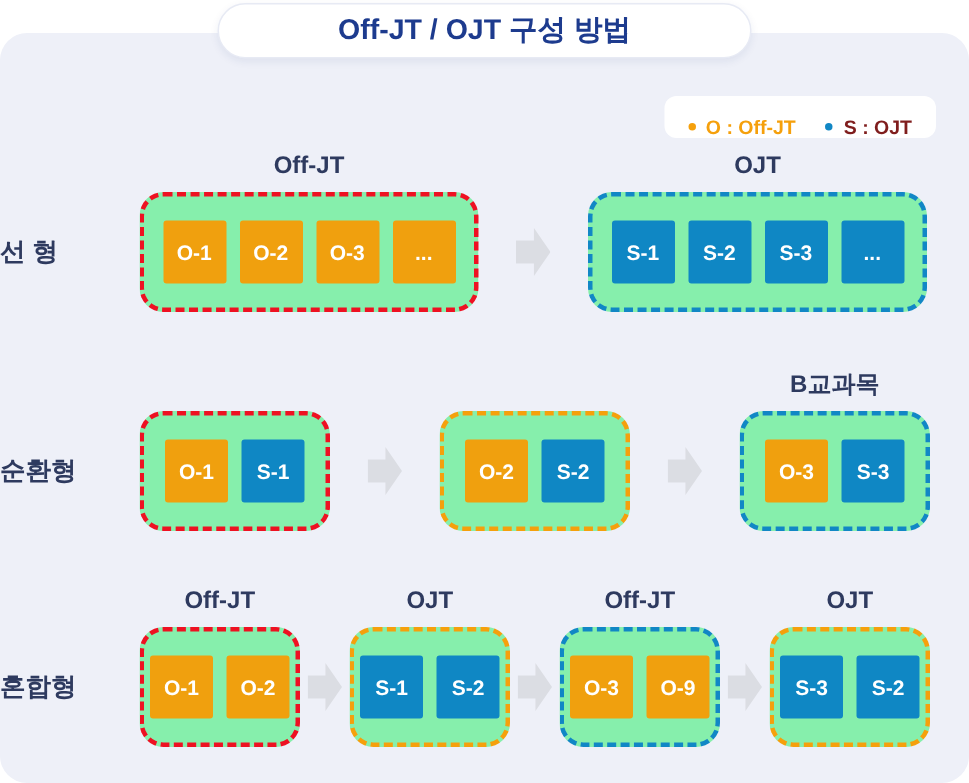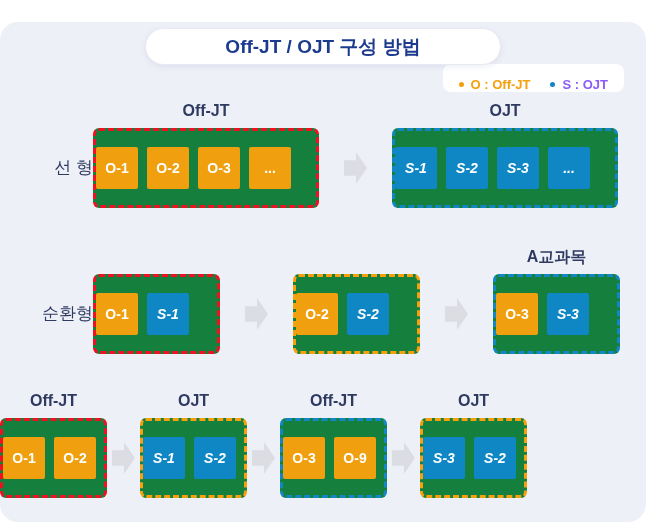--- a/index.html
+++ b/index.html
@@ -17,71 +17,70 @@
   }
 
   
   .title-pill {
     position: absolute; left: 50%; top: 2px; transform: translateX(-50%);
     width: 356px; height: 37px; line-height: 36px;
     background: #ffffff; border: 1px solid #E7EAF4; border-radius: 19px;
     box-shadow: 0 2px 6px rgba(30,50,120,.08);
     text-align: center; font-weight: bold; font-size: 19px; color: #1D3B8E;
     z-index: 3;
-    margin-top: 26px;
   }
 
   
   .legend {
     position: absolute; top: 64px; right: 22px; height: 28px;
     background: #ffffff; border-radius: 8px;
     display: flex; align-items: center; gap: 20px; padding: 0 16px;
     z-index: 2;
   }
   .legend-item { display: flex; align-items: center; gap: 7px; font-size: 13px; font-weight: bold; margin-top: 12px; }
   .legend-dot { width: 5px; height: 5px; border-radius: 50%; }
   .legend-item.v-offjt .legend-dot { background: #F5A00C; }
   .legend-item.v-ojt   .legend-dot { background: #1187C5; }
   .legend-item.v-offjt .legend-label { color: #F5A00C; }
-  .legend-item.v-ojt   .legend-label { color: #8b5cf6; }
+  .legend-item.v-ojt   .legend-label { color: #7f1d1d; }
 
   
   .row { position: absolute; left: 0; width: 646px; display: flex; align-items: flex-end; z-index: 2; }
   .row-1 { top: 100px; }
   .row-2 { top: 246px; }
   .row-3 { top: 390px; }
 
   .row-label {
-    width: 93px; text-align: right; font-weight: normal; font-size: 17px;
+    width: 93px; text-align: left; font-weight: bold; font-size: 17px;
     color: #2E3A5F; margin-bottom: 28px; line-height: 24px; flex: 0 0 auto;
   }
 
   .group { display: flex; flex-direction: column; flex: 0 0 auto; }
   .group-header {
     text-align: center; font-weight: bold; font-size: 16px; line-height: 22px;
     color: #2E3A5F; margin-bottom: 6px;
   }
   .group-box {
-    background: #15803d; border: 3px dashed #EE1122; border-radius: 6px;
-    height: 80px; display: flex; align-items: center; gap: 9px;
+    background: #86efac; border: 3px dashed #EE1122; border-radius: 16px;
+    height: 80px; display: flex; align-items: center; justify-content: center; gap: 9px;
   }
   .group-box.v-red    { border-color: #EE1122; }
   .group-box.v-orange { border-color: #F5A00C; }
   .group-box.v-blue   { border-color: #1187C5; }
   .row-1 .group-box { width: 226px; }
   .row-2 .group-box { width: 127px; }
   .row-3 .group-box { width: 107px; }
 
   .cell {
     width: 42px; height: 42px; border-radius: 2px; flex: 0 0 auto;
     display: flex; align-items: center; justify-content: center;
     color: #ffffff; font-weight: bold; font-size: 14px;
   }
   .cell.v-offjt { background: #F0A00E; }
-  .cell.v-ojt   { background: #0F87C4; font-style: italic; }
+  .cell.v-ojt   { background: #0F87C4; }
 
   .arrow {
     width: 23px; height: 32px; flex: 0 0 auto; background: #DBDDE3;
     clip-path: polygon(0% 26%, 52% 26%, 52% 0%, 100% 50%, 52% 100%, 52% 74%, 0% 74%);
     margin-bottom: 24px;
   }
   .row-1 .arrow, .row-2 .arrow { margin-left: 25px; margin-right: 25px; }
   .row-3 .arrow { margin-left: 5px; margin-right: 5px; }
 </style>
 </head>
@@ -144,29 +143,30 @@
     <div class="group">
       <div class="group-box v-orange">
         <div class="cell v-offjt">O-2</div>
         <div class="cell v-ojt">S-2</div>
       </div>
     </div>
 
     <div class="arrow"></div>
 
     <div class="group">
-      <div class="group-header">A교과목</div>
+      <div class="group-header">B교과목</div>
       <div class="group-box v-blue">
         <div class="cell v-offjt">O-3</div>
         <div class="cell v-ojt">S-3</div>
       </div>
     </div>
   </div>
 
   <div class="row row-3">
+    <div class="row-label">혼합형</div>
 
     <div class="group">
       <div class="group-header">Off-JT</div>
       <div class="group-box v-red">
         <div class="cell v-offjt">O-1</div>
         <div class="cell v-offjt">O-2</div>
       </div>
     </div>
 
     <div class="arrow"></div>

